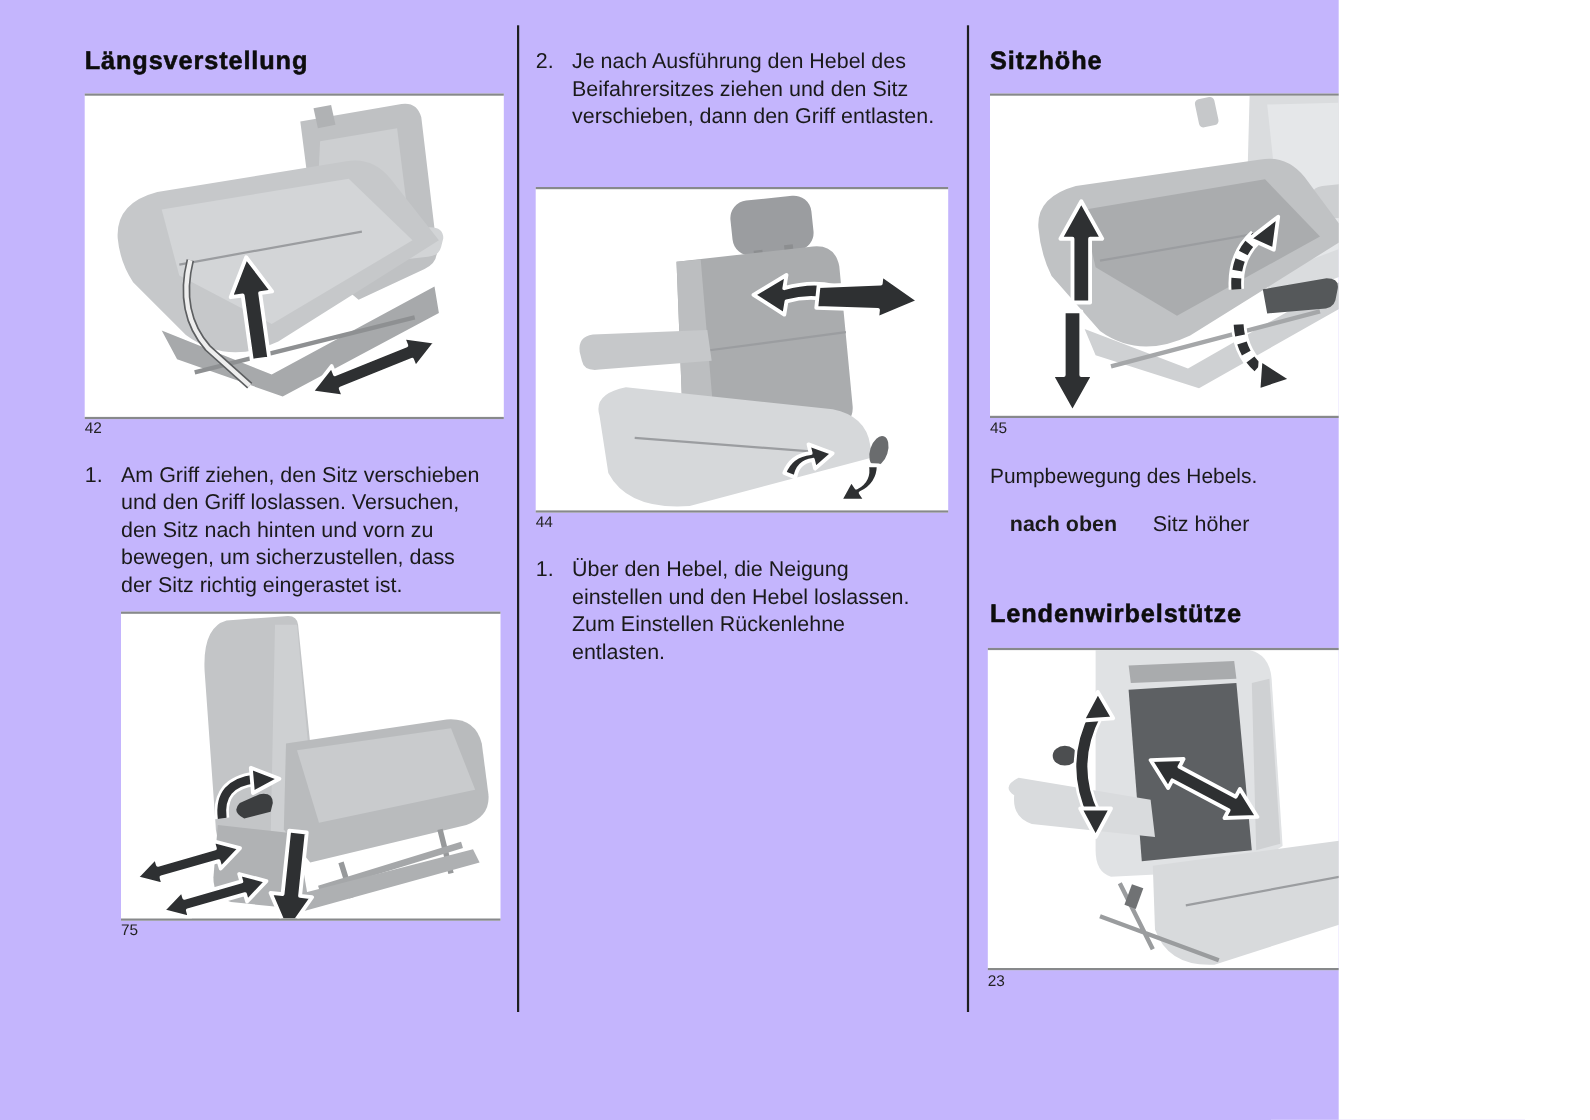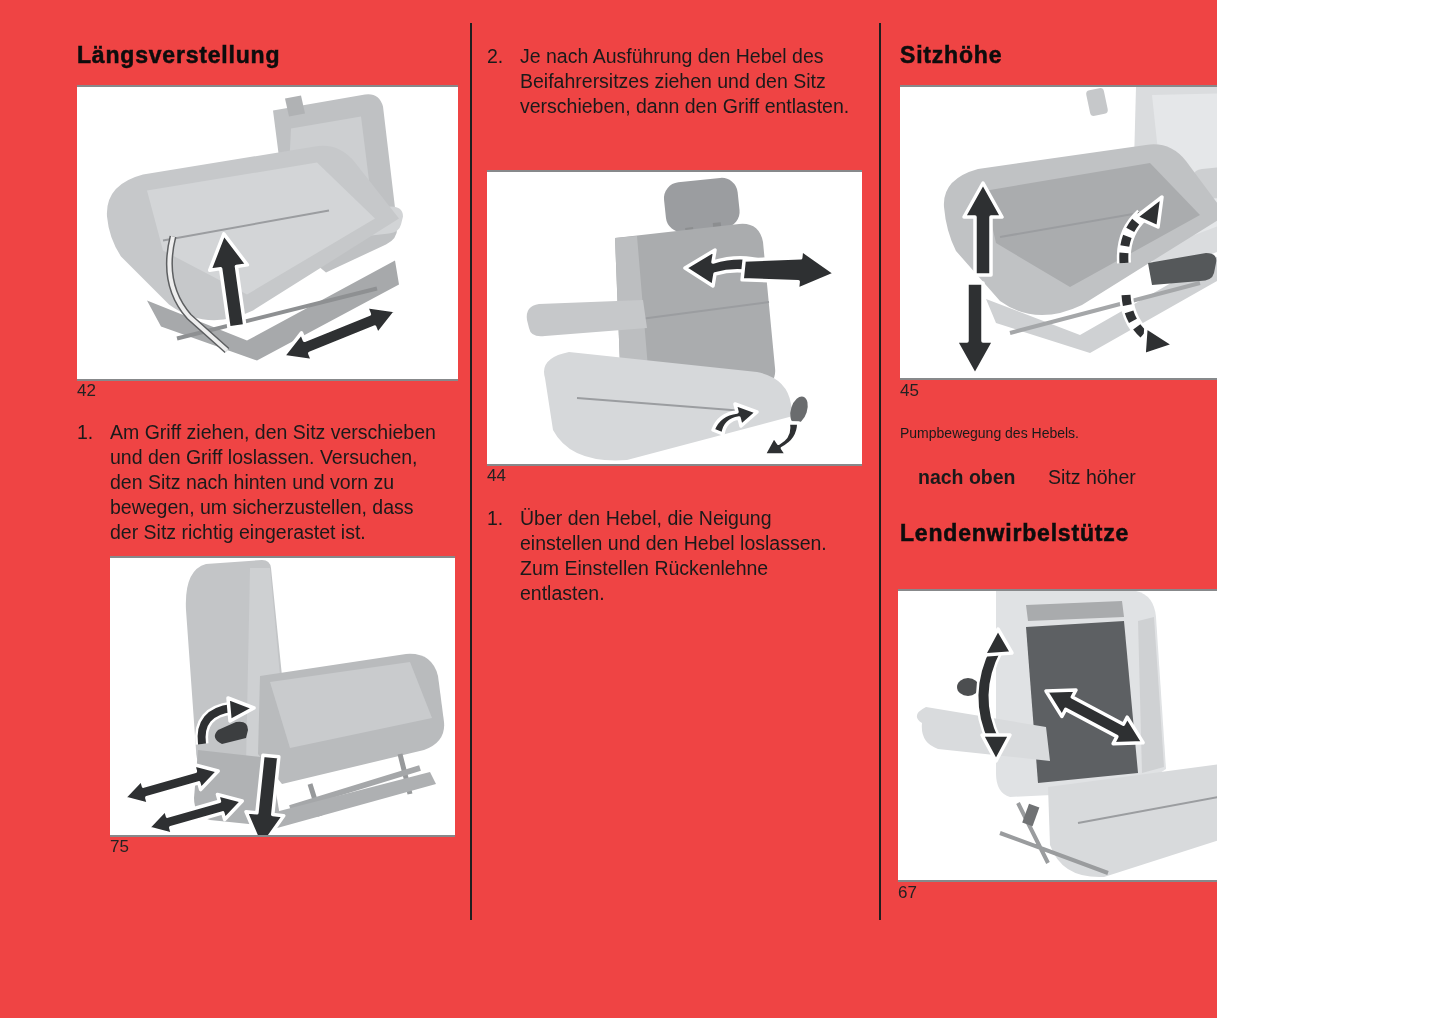--- a/index.html
+++ b/index.html
@@ -1,29 +1,29 @@
 <!DOCTYPE html>
 <html><head>
 <meta charset="utf-8">
 <style>
   html,body{margin:0;padding:0;}
   body{width:1445px;height:1018px;background:#ffffff;overflow:hidden;
        font-family:"Liberation Sans",sans-serif;color:#1a1a1a;}
-  .page{position:relative;width:1217px;height:1018px;background:#ef4444;overflow:hidden;}
+  .page{position:relative;width:1217px;height:1018px;background:#c4b5fd;overflow:hidden;}
 
   .heading{position:absolute;font-size:23px;font-weight:bold;letter-spacing:.8px;color:#0d0d0d;
            -webkit-text-stroke:.5px #0d0d0d;white-space:nowrap;}
   .vdivider{position:absolute;top:23px;height:897px;width:2px;background:#1f1f1f;}
 
   .figure{position:absolute;border-top:2px solid #87898b;border-bottom:2px solid #87898b;
           background:#fff;overflow:hidden;}
   .figure svg{display:block;width:100%;height:100%;}
-  .figlabel{position:absolute;font-size:17px;color:#222;}
-
-  .para{position:absolute;font-size:14px;line-height:25px;white-space:pre-line;}
+  .figlabel{position:absolute;font-size:14px;color:#222;}
+
+  .para{position:absolute;font-size:19px;line-height:25px;white-space:pre-line;}
   .li{position:absolute;font-size:19.5px;line-height:25px;}
   .li .num{position:absolute;left:0;top:0;}
   .li .txt{display:block;margin-left:33px;white-space:pre-line;}
 
   .kvrow{position:absolute;font-size:19.5px;display:flex;}
   .kvrow .k{font-weight:bold;width:130px;flex:0 0 130px;margin-left:12px;}
   .kvrow .v{}
 
   .tab{position:absolute;left:1286px;width:200px;height:74px;border:3px solid #101010;
        border-radius:17px;background:#fff;box-sizing:border-box;}
@@ -183,21 +183,21 @@
   </div>
   <div class="figlabel" style="left:900px;top:381px">45</div>
 
   <div class="para" style="left:900px;top:421px;width:378px">Pumpbewegung des Hebels.</div>
 
   <div class="kvrow" style="left:906px;top:466px;width:372px">
     <span class="k">nach oben</span>
     <span class="v">Sitz höher</span>
   </div>
 
-  <div class="heading" style="left:900px;top:520px">Lendenwirbelstütze</div>
+  <div class="heading" style="left:900px;top:544px">Lendenwirbelstütze</div>
 
   <div class="figure" style="left:898px;top:589px;width:380px;height:289px">
     <svg viewBox="0 0 380 289">
       <path d="M98 0 L238 0 Q256 4 258 26 L268 178 L234 200 L112 206 Q98 202 98 182 Z" fill="#e0e2e4"></path>
       <path d="M128 14 L224 10 L226 26 L130 30 Z" fill="#a9abad"></path>
       <path d="M128 36 L226 30 L240 182 L140 192 Z" fill="#5d6063"></path>
       <path d="M240 30 L256 26 L266 176 L244 182 Z" fill="#cfd1d3"></path>
       <path d="M24 132 Q12 124 28 116 L148 136 L152 170 L40 158 Q22 152 24 132 Z" fill="#d9dbdd"></path>
       <ellipse cx="70" cy="96" rx="11" ry="9" fill="#4c4e50"></ellipse>
       <path d="M150 196 L330 172 Q362 174 368 202 L374 232 L206 286 Q164 288 152 254 Z" fill="#d8dadc"></path>
@@ -208,21 +208,21 @@
         </g>
       <path d="M98 58 Q74 104 96 150" stroke="#ffffff" stroke-width="15" fill="none"></path>
       <path d="M98 58 Q74 104 96 150" stroke="#2e3032" stroke-width="10" fill="none"></path>
       <path class="arr" d="M86 64 L100 38 L114 62 Z"></path>
       <path class="arr" d="M84 144 L98 170 L112 144 Z"></path>
       <g transform="translate(148,100) rotate(28)">
           <path class="arr" d="M0 0 L26 -15 L26 -7 L84 -7 L84 -15 L110 0 L84 15 L84 7 L26 7 L26 15 Z"></path>
         </g>
     </svg>
   </div>
-  <div class="figlabel" style="left:898px;top:883px">67</div>
+  <div class="figlabel" style="left:898px;top:883px">23</div>
 
   <div class="tab" style="top:47px">
     <span class="ic">
       <svg viewBox="0 0 60 52">
         <path fill="currentColor" d="M4 34 q0 -7 8 -8 l5 -7 q2 -3 6 -3 h10 q4 0 6 3 l5 7 q8 1 8 8 v5 h-5 a5 5 0 0 1 -10 0 H19 a5 5 0 0 1 -10 0 H4 Z"></path>
         <circle cx="44" cy="15" r="9" fill="none" stroke="currentColor" stroke-width="3.5"></circle>
         <line x1="50" y1="22" x2="58" y2="31" stroke="currentColor" stroke-width="4"></line>
       </svg>
     </span>
   </div>

